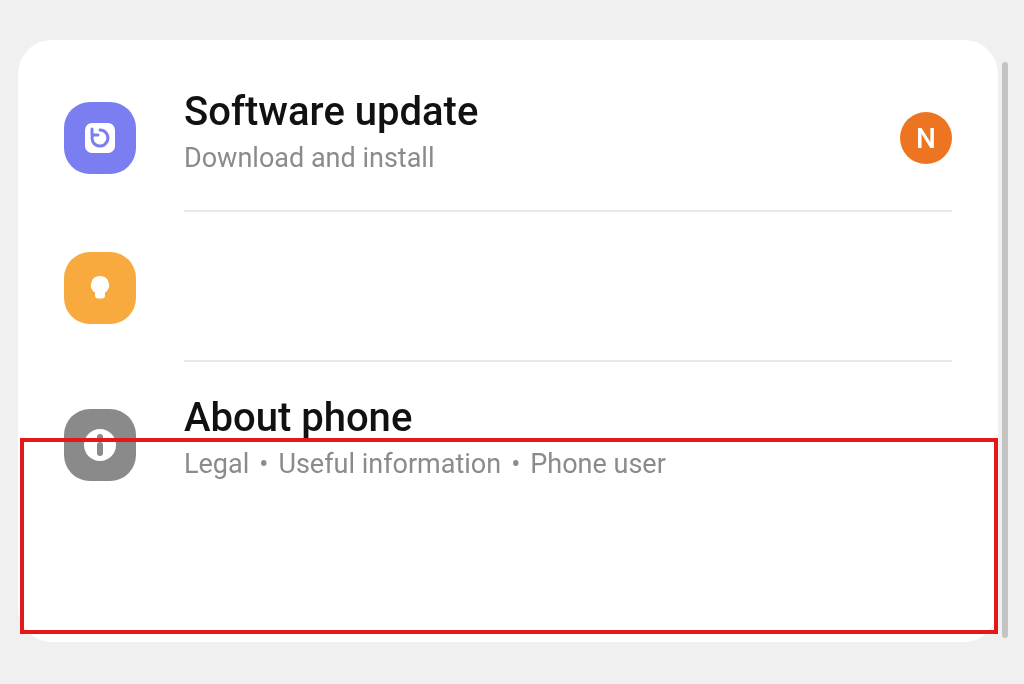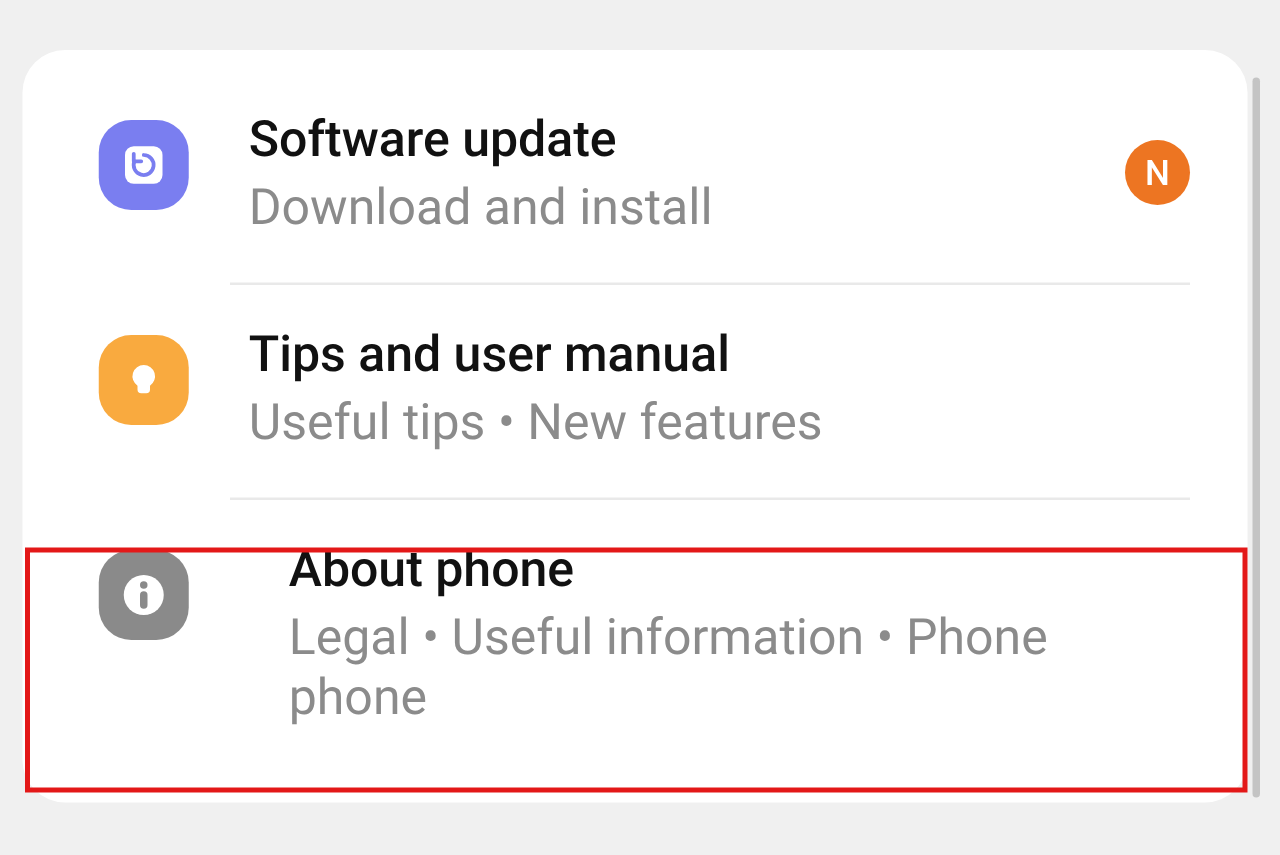--- a/index.html
+++ b/index.html
@@ -24,27 +24,26 @@
       position: absolute;
       right: 16px;
       top: 62px;
       width: 6px;
       height: 576px;
       background: #c4c4c4;
       border-radius: 3px;
     }
     .row {
       display: flex;
-      align-items: flex-start;
+      align-items: flex-end;
       padding: 0 60px 36px 46px;
       position: relative;
       cursor: pointer;
-      margin-left: 15px;
     }
-    .row.last { padding-bottom: 46px; gap: 32px; }
+    .row.last { padding-bottom: 46px; }
     .icon-wrap {
       width: 72px;
       height: 72px;
       border-radius: 26px;
       display: flex;
       align-items: center;
       justify-content: center;
       flex-shrink: 0;
       margin-right: 48px;
       margin-top: 8px;
@@ -53,21 +52,21 @@
     .orange { background: #f9aa3f; }
     .gray   { background: #8a8a8a; }
     .title {
       font-size: 40px;
       font-weight: 500;
       color: #111;
       margin-bottom: 6px;
       line-height: 1.2;
     }
     .sub {
-      font-size: 40px;
+      font-size: 27px;
       color: #8b8b8b;
       line-height: 1.2;
     }
     .dot {
       display: inline-block;
       margin: 0 10px;
       color: #8b8b8b;
     }
     .divider {
       height: 2px;
@@ -127,42 +126,36 @@
   </div>
 
   <div class="divider"></div>
 
   <div class="row">
     <div class="icon-wrap orange">
       <svg width="40" height="40" viewBox="0 0 40 40">
         <path d="M20 8 a9 9 0 0 1 5 16.5 v3 a3 3 0 0 1 -3 3 h-4 a3 3 0 0 1 -3 -3 v-3 A9 9 0 0 1 20 8 z" fill="#fff"></path>
       </svg>
     </div>
-    <div>
-      <div class="title">Tips and user manual</div>
-      <div class="sub">
-        <span>Useful tips</span><span class="dot">•</span><span>New features</span>
-      </div>
-    </div>
   </div>
 
   <div class="divider"></div>
 
   <div class="row last">
     <div class="icon-wrap gray">
       <svg width="44" height="44" viewBox="0 0 44 44">
         <circle cx="22" cy="22" r="16" fill="#fff"></circle>
         <circle cx="22" cy="14" r="3" fill="#8a8a8a"></circle>
         <rect x="19" y="19" width="6" height="14" rx="3" fill="#8a8a8a"></rect>
       </svg>
     </div>
     <div>
       <div class="title">About phone</div>
       <div class="sub">
-        <span>Legal</span><span class="dot">•</span><span>Useful information</span><span class="dot">•</span><span>Phone phone</span>
+        <span>Legal</span><span class="dot">•</span><span>Useful information</span><span class="dot">•</span><span>Phone user</span>
       </div>
     </div>
   </div>
 
 </div>
 
 <div class="scrollbar"></div>
 <div class="highlight"></div>
 
 </body></html>

